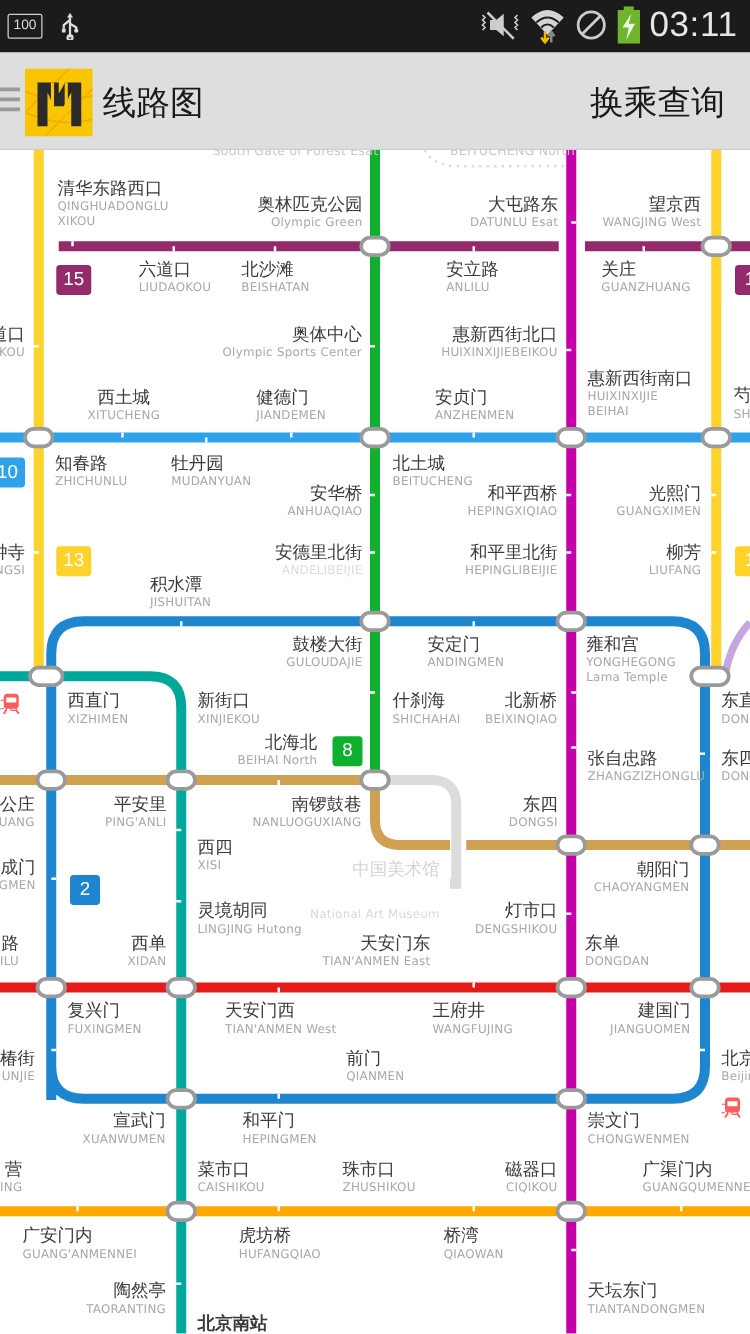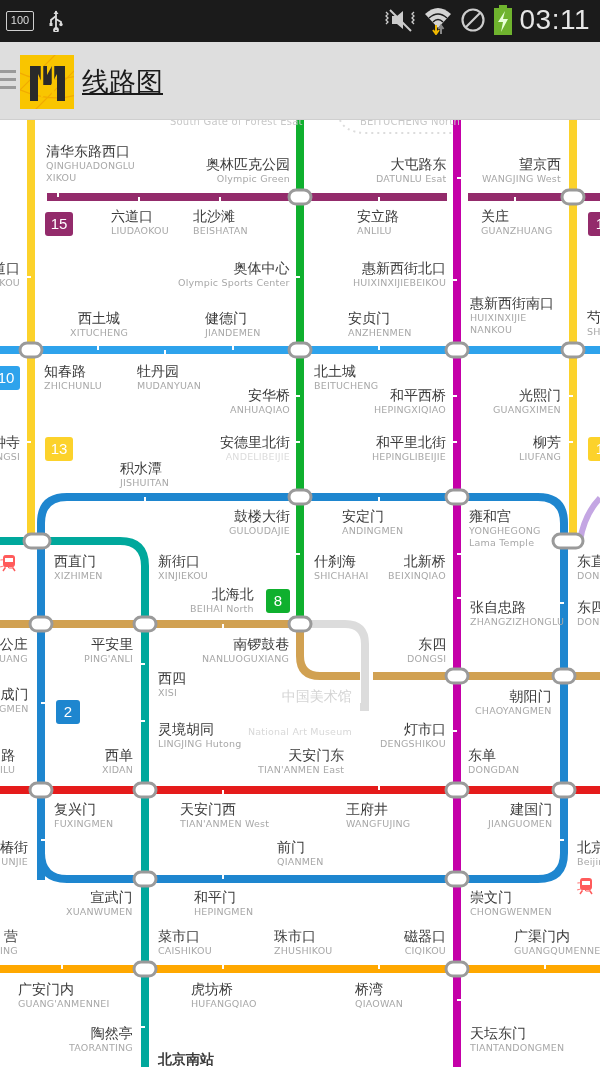--- a/index.html
+++ b/index.html
@@ -7,21 +7,21 @@
   .statusbar { position: absolute; left: 0; top: 0; width: 600px; height: 42px; background: #1b1b1b; color: #e6e6e6; }
   .statusbar .left { position: absolute; left: 6px; top: 10px; display: flex; align-items: center; gap: 14px; }
   .batt-box { width: 28px; height: 20px; border: 1.5px solid #cfcfcf; border-radius: 2px; font-size: 11px; line-height: 17px; text-align: center; color: #dcdcdc; font-family: "Liberation Sans", sans-serif; }
   .usb { width: 16px; height: 22px; }
   .statusbar .right { position: absolute; right: 10px; top: 4px; display: flex; align-items: center; gap: 8px; }
   .clock { font-size: 28px; font-family: "Liberation Sans", sans-serif; color: #e6e6e6; letter-spacing: 0.5px; }
   .actionbar { position: absolute; left: 0; top: 42px; width: 600px; height: 78px; background: #dedede; border-bottom: 1px solid #cfcfcf; }
   .menu-icon { position: absolute; left: 0; top: 28px; width: 18px; height: 22px; }
   .menu-icon span { display: block; height: 3px; background: #9a9a9a; margin-bottom: 5px; width: 16px; }
   .logo { position: absolute; left: 20px; top: 13px; width: 54px; height: 54px; background: #f9c500; }
-  .title { position: absolute; left: 82px; top: 22px; font-size: 27px; color: #1a1a1a; font-family: "DejaVu Sans", sans-serif; text-decoration: underline; }
+  .title { position: absolute; left: 82px; top: 22px; font-size: 27px; color: #1a1a1a; font-family: "DejaVu Sans", sans-serif; }
   .transfer-btn { position: absolute; right: 20px; top: 22px; font-size: 27px; color: #1a1a1a; font-family: "DejaVu Sans", sans-serif; background: none; border: none; cursor: pointer; }
   .map { position: absolute; left: 0; top: 120px; width: 600px; height: 947px; overflow: hidden; background: #fff; }
   .map svg { position: absolute; left: 0; top: 0; }
   .st { position: absolute; white-space: nowrap; line-height: 1; }
   .st .zh { font-size: 14px; color: #3a3a3a; font-family: "DejaVu Sans", sans-serif; display: block; }
   .st .en { font-size: 9.5px; color: #a8a8a8; font-family: "DejaVu Sans", sans-serif; display: block; margin-top: 3px; letter-spacing: 0.2px; }
   .st.r { text-align: right; }
   .st.faint .zh { color: #d4d4d4; }
   .st.faint .en { color: #d8d8d8; margin-top: 24px; }
   .badge { position: absolute; width: 24px; height: 24px; border-radius: 3px; color: #fff; font-size: 15px; text-align: center; line-height: 24px; font-family: "Liberation Sans", sans-serif; }
@@ -74,20 +74,21 @@
       <span></span>
     </div>
   <div class="logo">
     <svg width="54" height="54" viewBox="0 0 54 54">
       <path d="M-5 40 L40 -5 M10 60 L60 10 M0 18 Q25 30 60 20 M-2 34 Q30 48 56 40" stroke="#f0a400" stroke-width="1.2" fill="none" opacity="0.8"></path>
       <path d="M10 46 L10 11 L27 11 L27 20 L32 11 L45 11 L45 46 L37 46 L37 19 L31 30 L23 30 L18 19 L18 46 Z" fill="#2a2a2a"></path>
       <path d="M22 11 L22 42 M33 11 L33 42" stroke="#f9c500" stroke-width="2.5"></path>
     </svg>
   </div>
   <div class="title">线路图</div>
+  <button class="transfer-btn">换乘查询</button>
 </div>
 
 <div class="map" id="map">
   <svg width="600" height="947" viewBox="0 0 600 947">
 
     <path d="M340 0 Q345 12 365 13 L455 13" stroke="#dcdcdc" stroke-width="2" stroke-dasharray="2 4" fill="none"></path>
 
     <path d="M300 504 L345 504 Q365 504 365 524 L365 587 L360 587" stroke="#dcdcdc" stroke-width="8" fill="none"></path>
 
     <path d="M47 77 L447 77 M468 77 L600 77" stroke="#932b6b" stroke-width="8" fill="none"></path>
@@ -199,21 +200,21 @@
         <span class="zh">奥体中心</span>
         <span class="en">Olympic Sports Center</span>
       </div>
       <div class="st r" style="top: 141px; left: 353px;">
         <span class="zh">惠新西街北口</span>
         <span class="en">HUIXINXIJIEBEIKOU</span>
       </div>
       <div class="st" style="top: 176px; left: 470px;">
         <span class="zh">惠新西街南口</span>
         <span class="en">HUIXINXIJIE</span>
-        <span class="en" style="margin-top: 2px;">NANKOU</span>
+        <span class="en" style="margin-top: 2px;">BEIHAI</span>
       </div>
       <div class="st" style="top: 190px; left: 587px;">
         <span class="zh">芍</span>
         <span class="en">SH</span>
       </div>
       <div class="st" style="top: 191px; left: 70px; text-align: center;">
         <span class="zh">西土城</span>
         <span class="en">XITUCHENG</span>
       </div>
       <div class="st" style="top: 191px; left: 205px;">

